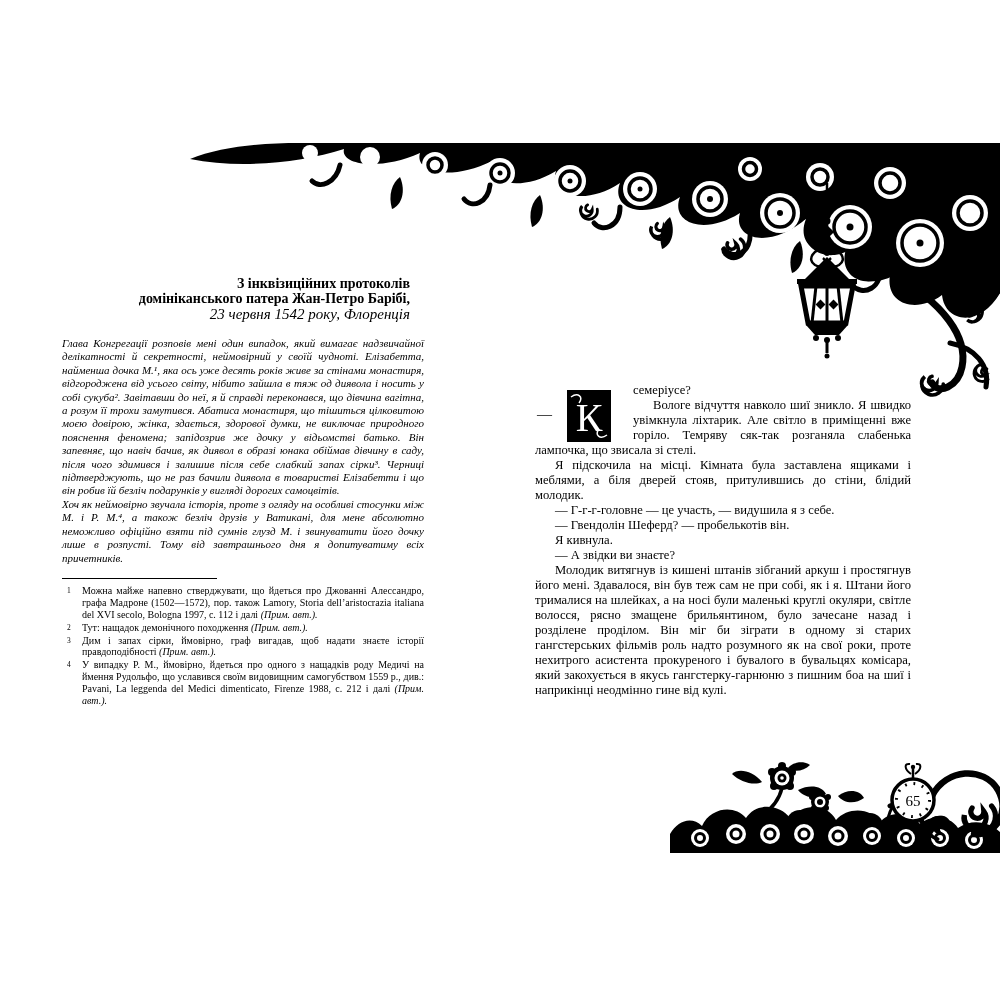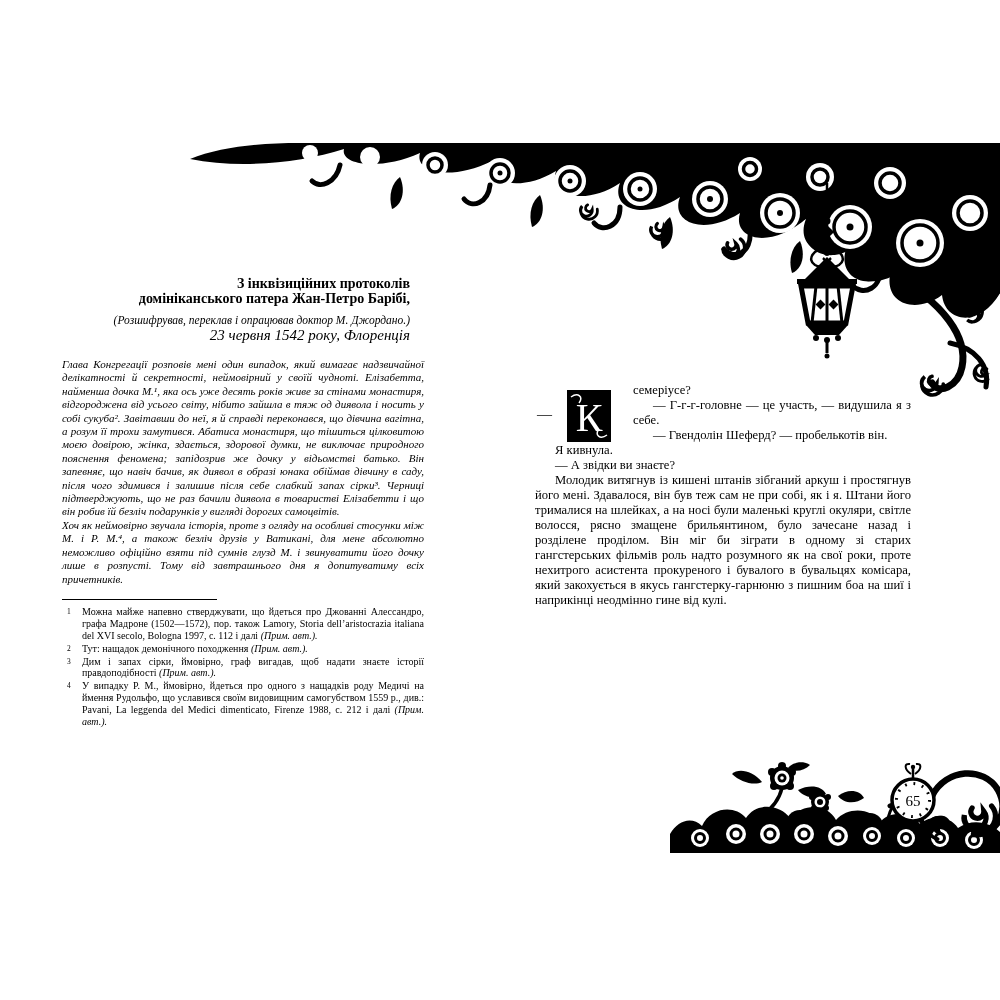--- a/index.html
+++ b/index.html
@@ -137,21 +137,20 @@
     <line x1="637" y1="158" x2="637" y2="170" stroke="#000" stroke-width="3"></line>
     <circle cx="637" cy="173" r="2.5" fill="#000"></circle>
   </g>
 </svg>
 
 <div class="left-page">
   <div class="heading">
     <div>З інквізиційних протоколів</div>
     <div>домініканського патера Жан-Петро Барібі,</div>
   </div>
-  <div class="subtitle">(Розшифрував, переклав і опрацював доктор М. Джордано.)</div>
   <div class="dateline">23 червня 1542 року, Флоренція</div>
 
   <div class="lp-body">
     <p>Глава Конгрегації розповів мені один випадок, який вимагає надзвичайної делікатності й секретності, неймовірний у своїй чудноті. Елізабетта, найменша дочка М.¹, яка ось уже десять років живе за стінами монастиря, відгороджена від усього світу, нібито зайшла в тяж од диявола і носить у собі сукуба². Завітавши до неї, я й справді переконався, що дівчина вагітна, а розум її трохи замутився. Абатиса монастиря, що тішиться цілковитою моєю довірою, жінка, здається, здорової думки, не виключає природного пояснення феномена; запідозрив же дочку у відьомстві батько. Він запевняє, що навіч бачив, як диявол в образі юнака обіймав дівчину в саду, після чого здимився і залишив після себе слабкий запах сірки³. Черниці підтверджують, що не раз бачили диявола в товаристві Елізабетти і що він робив їй безліч подарунків у вигляді дорогих самоцвітів.</p>
     <p>Хоч як неймовірно звучала історія, проте з огляду на особливі стосунки між М. і Р. М.⁴, а також безліч друзів у Ватикані, для мене абсолютно неможливо офіційно взяти під сумнів глузд М. і звинуватити його дочку лише в розпусті. Тому від завтрашнього дня я допитуватиму всіх причетників.</p>
   </div>
 
   <div class="fn-rule"></div>
   <div class="footnotes">
     <div class="fn">
@@ -173,20 +172,22 @@
   <div class="dropcap-wrap">
     <span class="em-dash-lead">—</span>
     <svg class="dropcap-box" width="44" height="52" viewBox="0 0 44 52">
       <rect width="44" height="52" fill="#000"></rect>
       <path d="M4,7 C11,2 17,7 12,13" stroke="#fff" stroke-width="1.5" fill="none"></path>
       <path d="M40,45 C33,50 27,45 32,39" stroke="#fff" stroke-width="1.5" fill="none"></path>
       <text x="22" y="41" text-anchor="middle" font-size="40" fill="#fff" font-family="'Liberation Serif','DejaVu Serif',serif">К</text>
     </svg>
   </div>
   <p>семеріусе?</p>
+  <p class="ind">Вологе відчуття навколо шиї зникло. Я швидко увімкнула ліхтарик. Але світло в приміщенні вже горіло. Темряву сяк-так розганяла слабенька лампочка, що звисала зі стелі.</p>
+  <p class="ind">Я підскочила на місці. Кімната була заставлена ящиками і меблями, а біля дверей стояв, притулившись до стіни, блідий молодик.</p>
   <p class="ind">— Г-г-г-головне — це участь, — видушила я з себе.</p>
   <p class="ind">— Гвендолін Шеферд? — пробелькотів він.</p>
   <p class="ind">Я кивнула.</p>
   <p class="ind">— А звідки ви знаєте?</p>
   <p class="ind">Молодик витягнув із кишені штанів зібганий аркуш і простягнув його мені. Здавалося, він був теж сам не при собі, як і я. Штани його трималися на шлейках, а на носі були маленькі круглі окуляри, світле волосся, рясно змащене брильянтином, було зачесане назад і розділене проділом. Він міг би зіграти в одному зі старих гангстерських фільмів роль надто розумного як на свої роки, проте нехитрого асистента прокуреного і бувалого в бувальцях комісара, який закохується в якусь гангстерку-гарнюню з пишним боа на шиї і наприкінці неодмінно гине від кулі.</p>
 </div>
 
 <svg class="orn-bottom" viewBox="0 0 330 91" aria-hidden="true">
 
   <path d="M112,26 C108,42 96,52 84,58" stroke="#000" stroke-width="3.5" fill="none"></path>

